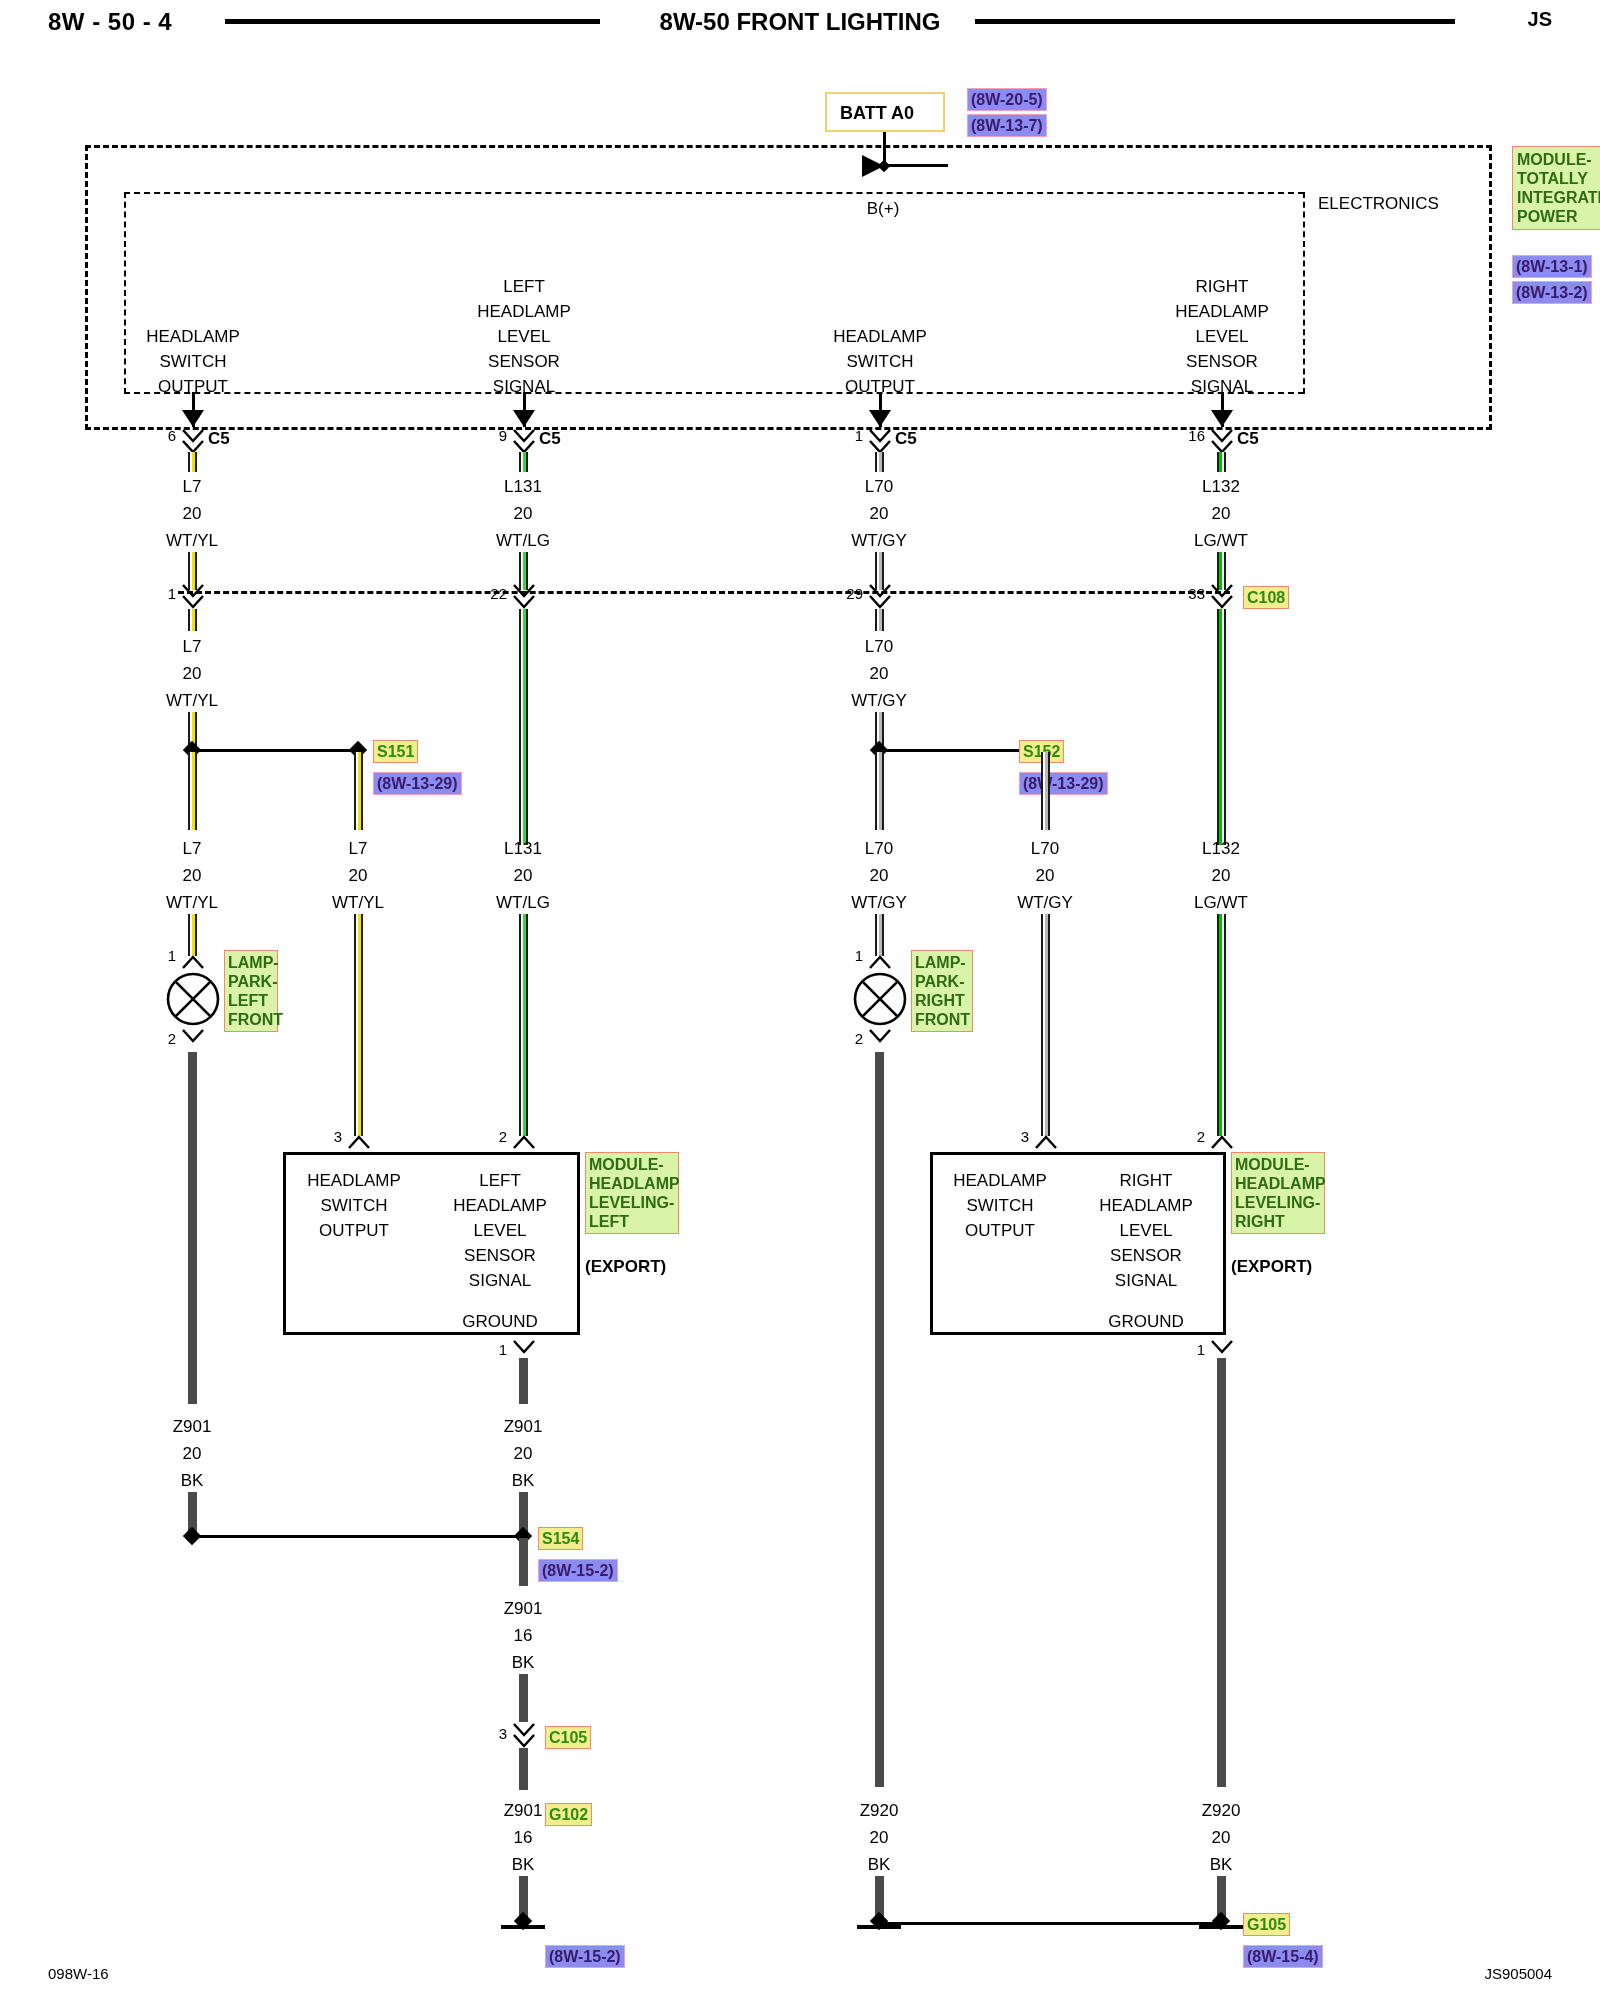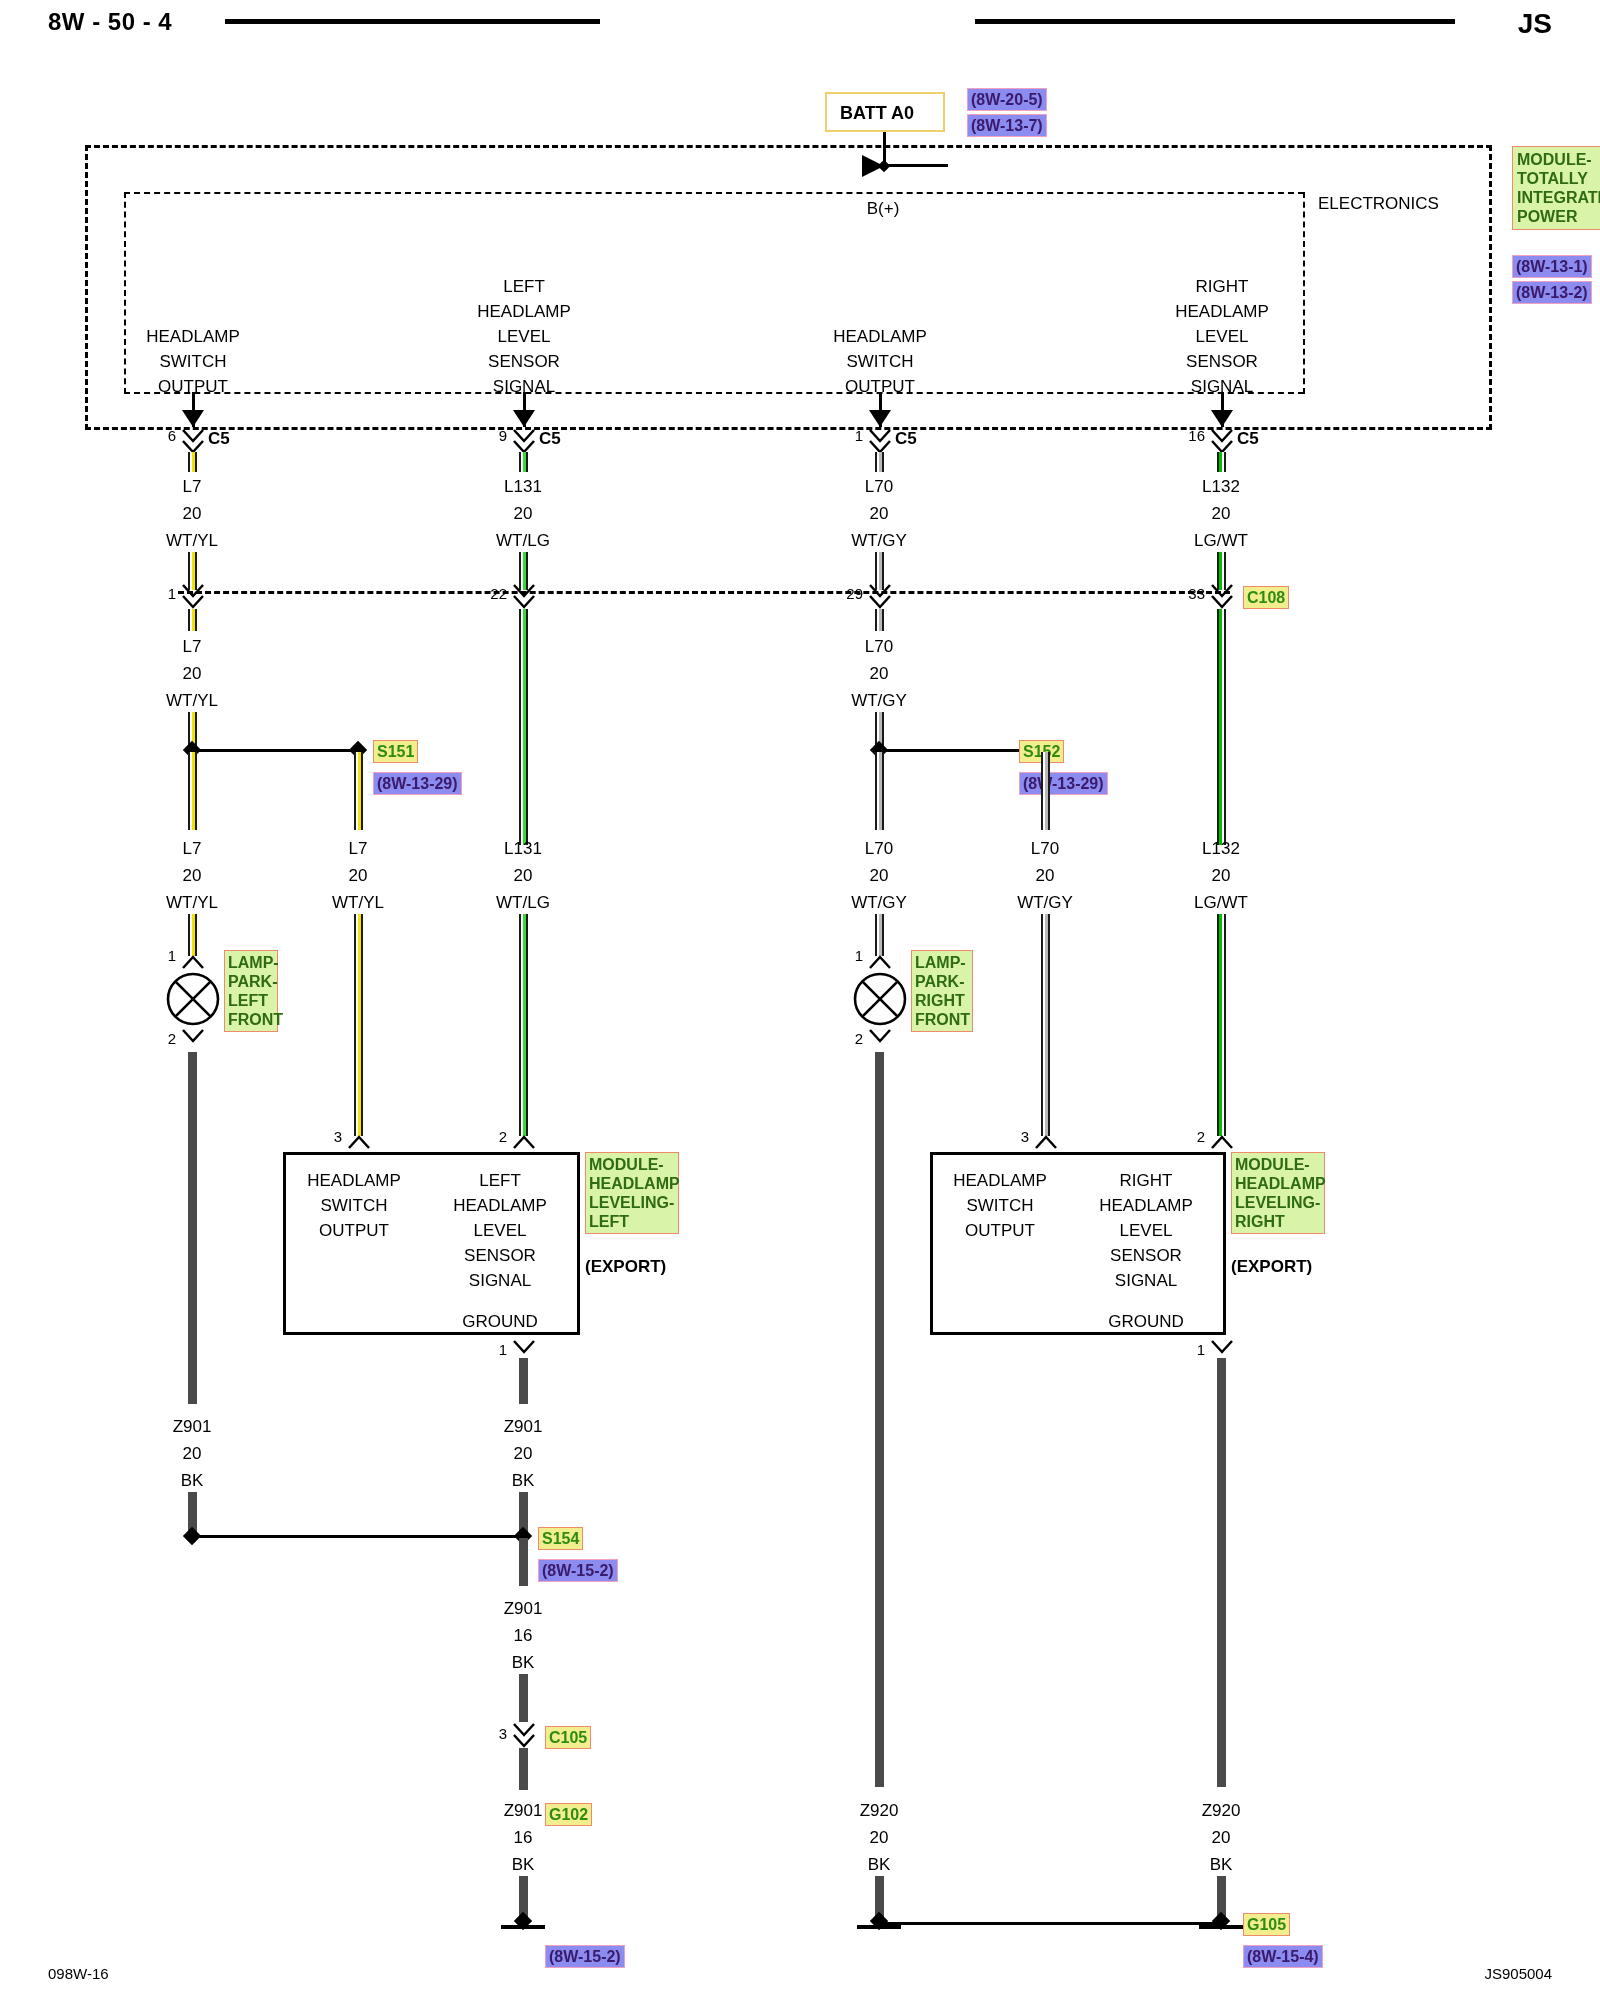--- a/index.html
+++ b/index.html
@@ -3,21 +3,21 @@
 <meta charset="utf-8">
 <style>
   html,body{margin:0;padding:0;background:#fff;}
   body{width:1600px;height:2000px;position:relative;
        font-family:"Liberation Sans","DejaVu Sans",sans-serif;color:#000;}
   .pg{position:absolute;left:0;top:0;width:1600px;height:2000px;overflow:hidden;}
 
   
   .hdr-left{position:absolute;left:48px;top:8px;font-size:24px;font-weight:bold;letter-spacing:.5px;}
   .hdr-title{position:absolute;left:0;top:8px;width:1600px;text-align:center;font-size:24px;font-weight:bold;}
-  .hdr-right{position:absolute;right:48px;top:8px;font-size:28px;font-weight:bold;}
+  .hdr-right{position:absolute;right:48px;top:8px;font-size:20px;font-weight:bold;}
   .rule{position:absolute;height:5px;background:#000;top:19px;}
   .rule.l{left:225px;width:375px;}
   .rule.r{left:975px;width:480px;}
   .ftr-left{position:absolute;left:48px;bottom:18px;font-size:15px;}
   .ftr-right{position:absolute;right:48px;bottom:18px;font-size:15px;}
 
   
   .t{position:absolute;font-size:17px;white-space:nowrap;line-height:1;}
   .t.c{transform:translateX(-50%);}
   .t.r{transform:translateX(-100%);}
@@ -74,20 +74,21 @@
   .arrowhead{position:absolute;width:0;height:0;border-top:11px solid transparent;
              border-bottom:11px solid transparent;border-left:22px solid #000;}
 </style>
 </head>
 <body>
 
 <div class="pg">
 
   <div class="hdr-left">8W - 50 - 4</div>
   <div class="rule l"></div>
+  <div class="hdr-title">8W-50 FRONT LIGHTING</div>
   <div class="rule r"></div>
   <div class="hdr-right">JS</div>
 
   <div class="battbox" style="left:825px;top:92px;width:120px;height:40px;"></div>
   <div class="t b" style="left:840px;top:104px;font-size:18px;">BATT A0</div>
   <div class="tag purple" style="left:967px;top:88px;">(8W-20-5)</div>
   <div class="tag purple" style="left:967px;top:114px;">(8W-13-7)</div>
 
   <div class="dash-h" style="left:85px;top:145px;width:1407px;"></div>
   <div class="dash-h" style="left:85px;top:427px;width:1407px;"></div>

